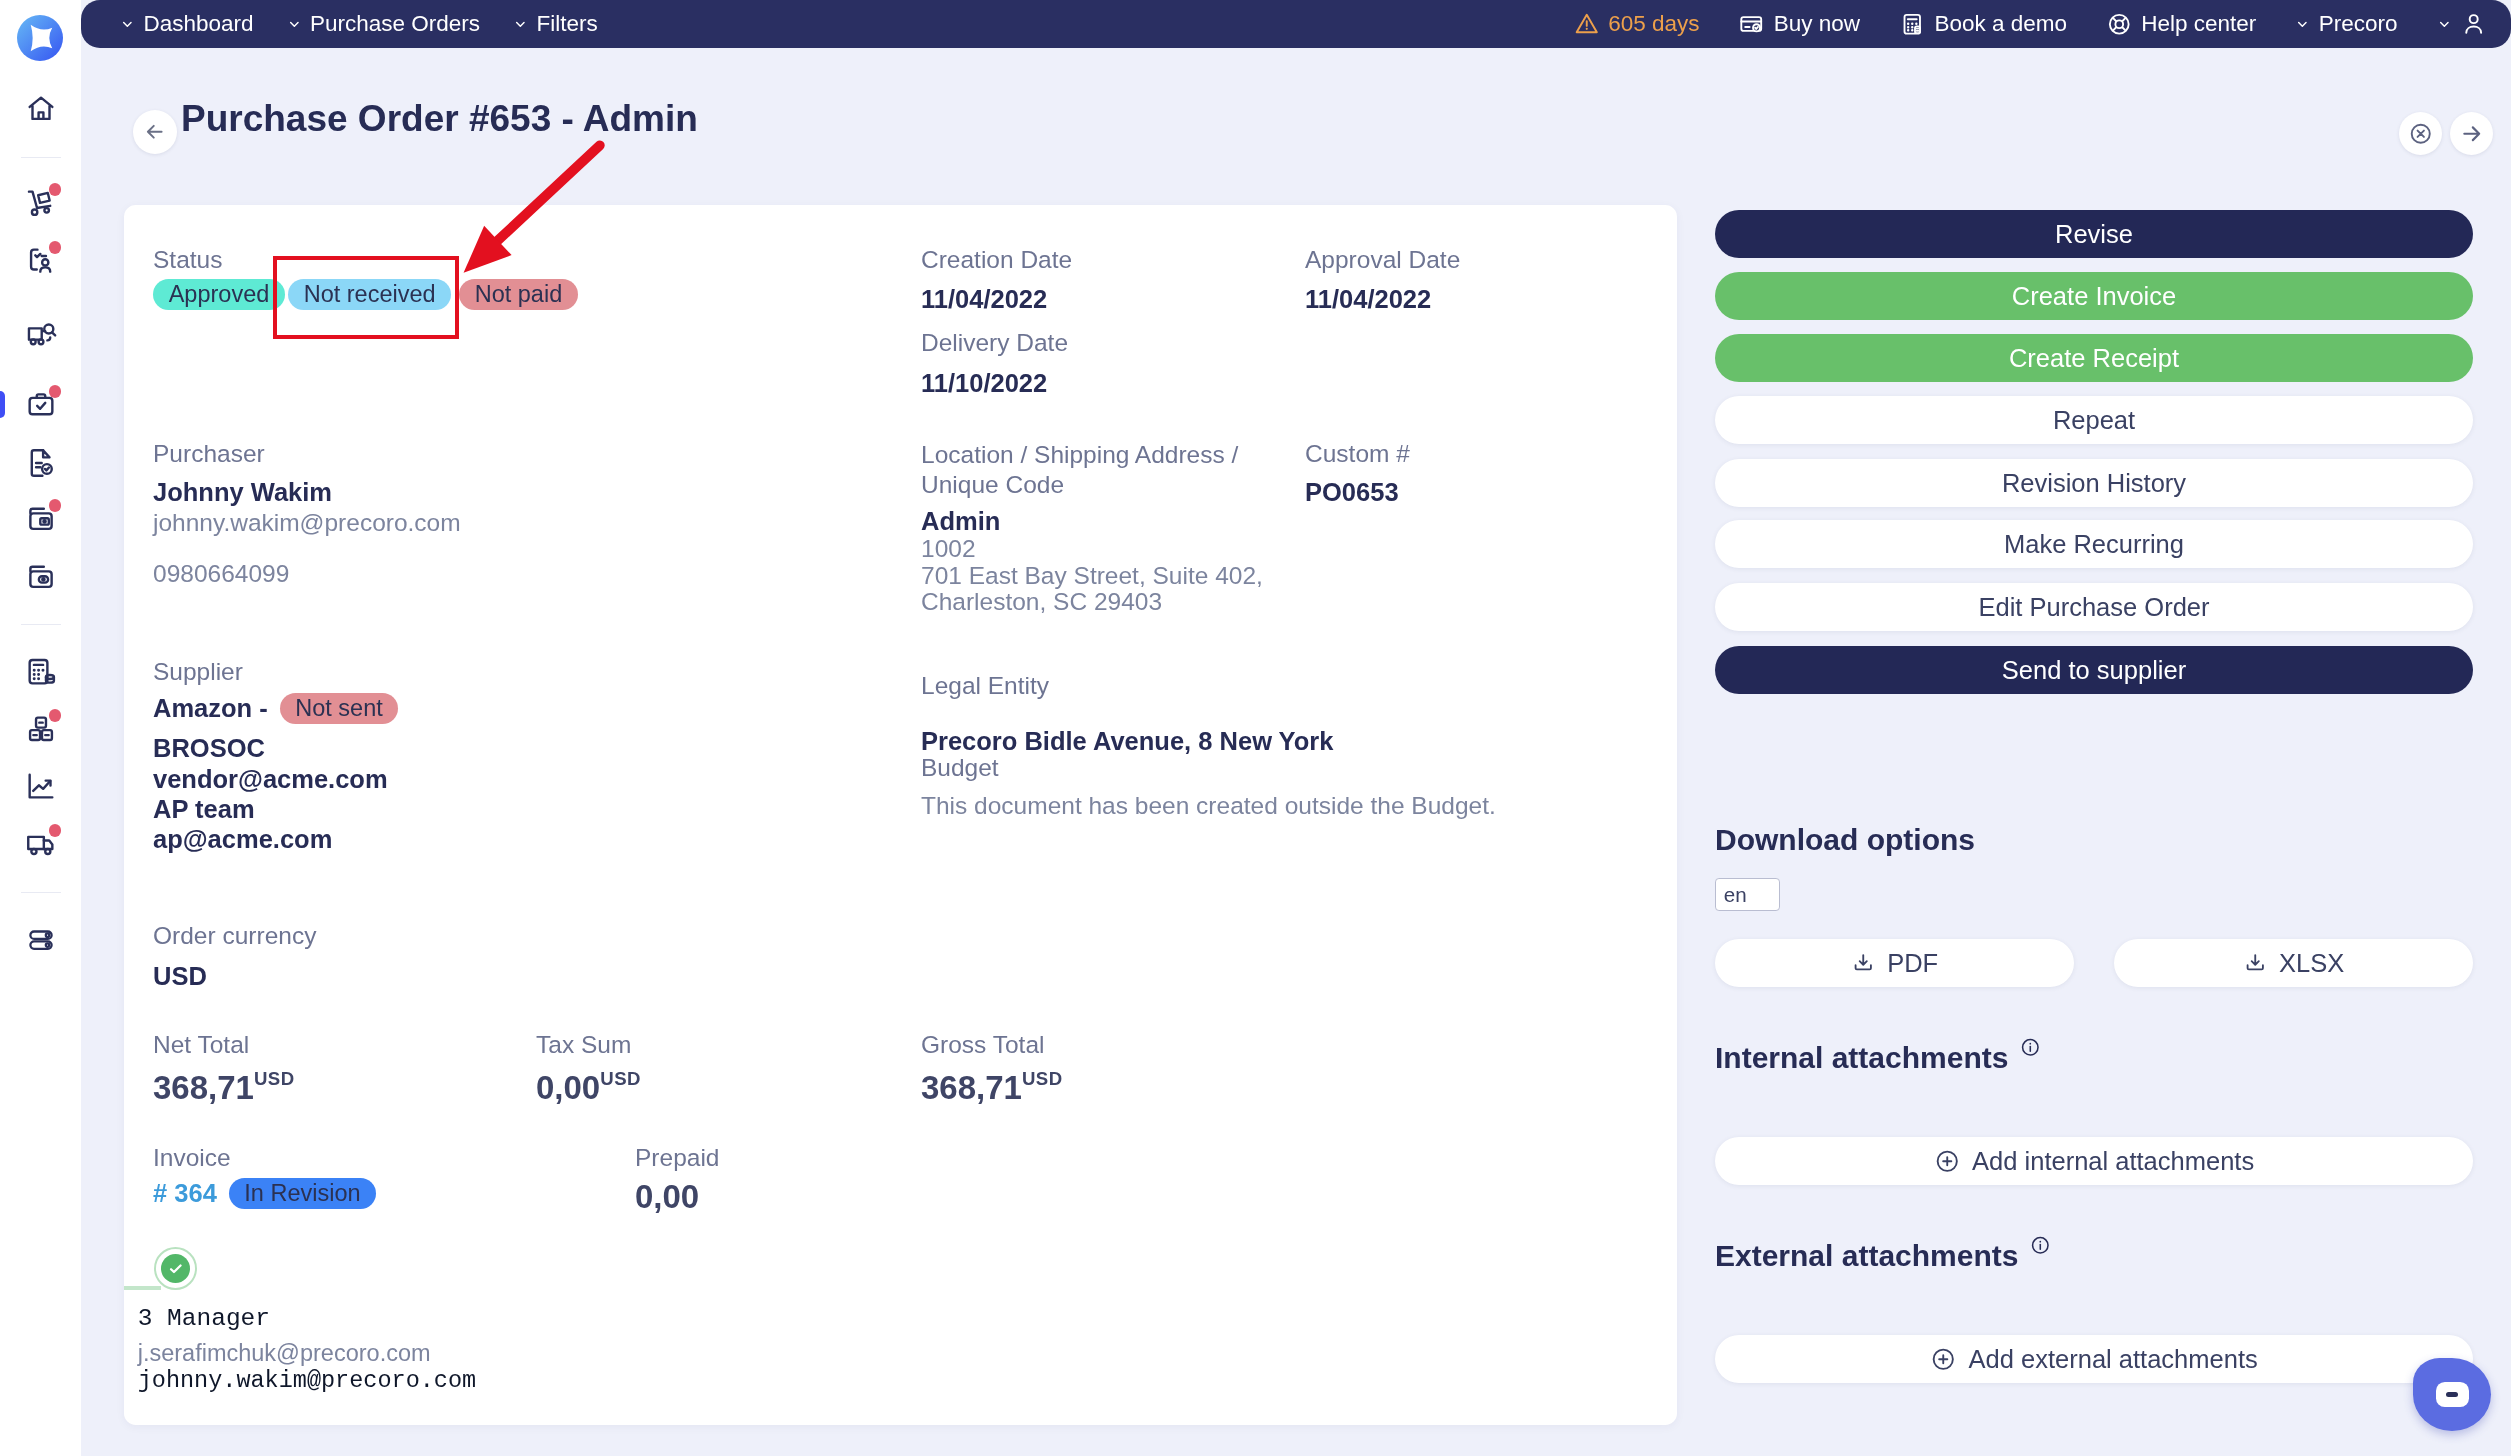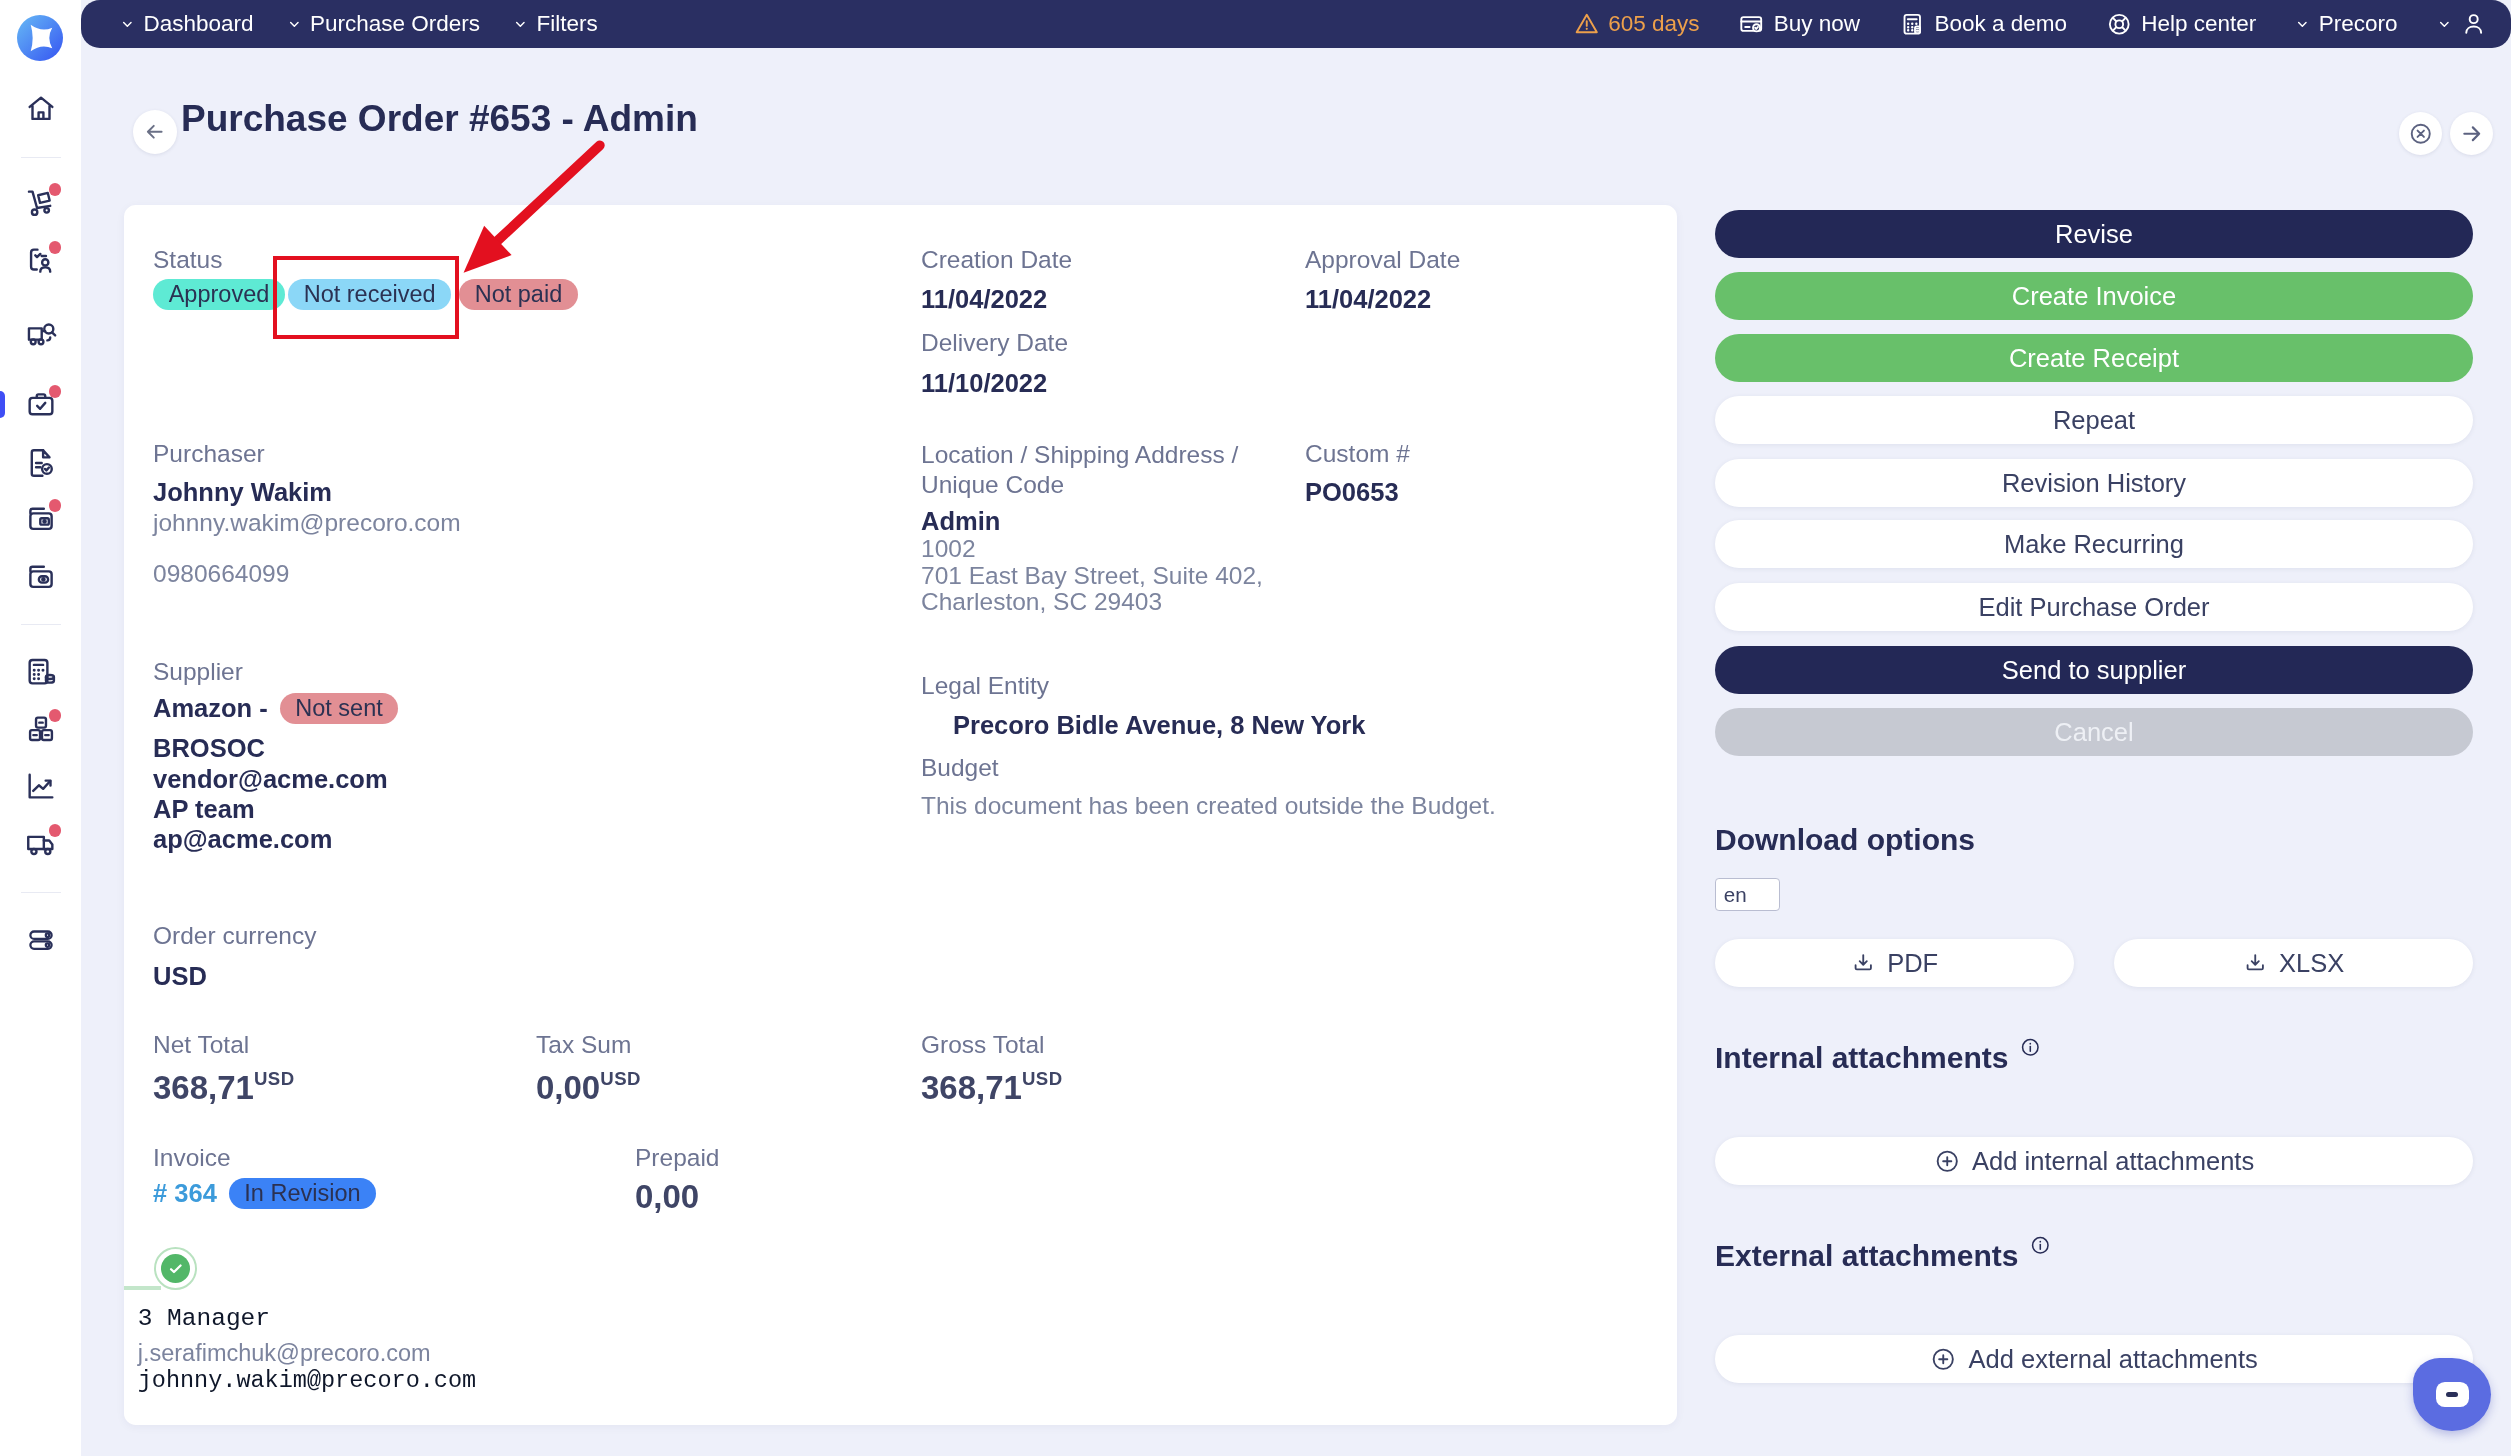--- a/index.html
+++ b/index.html
@@ -335,21 +335,21 @@
     <div class="abs" style="left:29px; top:488px; display:flex; align-items:center; gap:11.8px;">
       <span class="val" style="position:static;">Amazon -</span>
       <span class="badge badge-red">Not sent</span>
     </div>
     <div class="val" style="left:29px; top:529px;">BROSOC</div>
     <div class="val" style="left:29px; top:560px;">vendor@acme.com</div>
     <div class="val" style="left:29px; top:590px;">AP team</div>
     <div class="val" style="left:29px; top:620px;">ap@acme.com</div>
 
     <div class="lbl" style="left:797px; top:467px;">Legal Entity</div>
-    <div class="val" style="left:797px; top:506px;margin-left:32px;">Precoro Bidle Avenue, 8 New York</div>
+    <div class="val" style="left:797px; top:522px;">Precoro Bidle Avenue, 8 New York</div>
     <div class="lbl" style="left:797px; top:549px;">Budget</div>
     <div class="txt-gray" style="left:797px; top:587px;">This document has been created outside the Budget.</div>
 
     <div class="lbl" style="left:29px; top:717px;">Order currency</div>
     <div class="val-sb" style="left:29px; top:757px;">USD</div>
 
     <div class="lbl" style="left:29px; top:826px;">Net Total</div>
     <div class="big-num" style="left:29px; top:863px;"><span>368,71</span><sup>USD</sup></div>
     <div class="lbl" style="left:412px; top:826px;">Tax Sum</div>
     <div class="big-num" style="left:412px; top:863px;"><span>0,00</span><sup>USD</sup></div>
@@ -384,21 +384,20 @@
   </svg>
 
   <div class="btn btn-navy" style="top:210px;">Revise</div>
   <div class="btn btn-green" style="top:272px;">Create Invoice</div>
   <div class="btn btn-green" style="top:334px;">Create Receipt</div>
   <div class="btn btn-white" style="top:396px;">Repeat</div>
   <div class="btn btn-white" style="top:459px;">Revision History</div>
   <div class="btn btn-white" style="top:520px;">Make Recurring</div>
   <div class="btn btn-white" style="top:583px;">Edit Purchase Order</div>
   <div class="btn btn-navy" style="top:646px;">Send to supplier</div>
-  <div class="btn btn-gray" style="top:708px;">Cancel</div>
 
   <div class="rc-head" style="top:823px;">Download options</div>
   <input class="lang-box" value="en" style="">
   <div class="btn btn-white" style="top:939px; width:359px;">
     <span class="pill-ic">
       <svg width="24.5" height="24.5" viewBox="0 0 24 24" fill="none" stroke="#3a4163" stroke-width="1.8" stroke-linecap="round" stroke-linejoin="round">
           <path d="M12 4v9M8.5 10L12 13.5 15.5 10"></path>
           <path d="M4.5 14v2.8q0 1.2 1.2 1.2h12.6q1.2 0 1.2-1.2V14"></path>
         </svg>
       <span>PDF</span>

